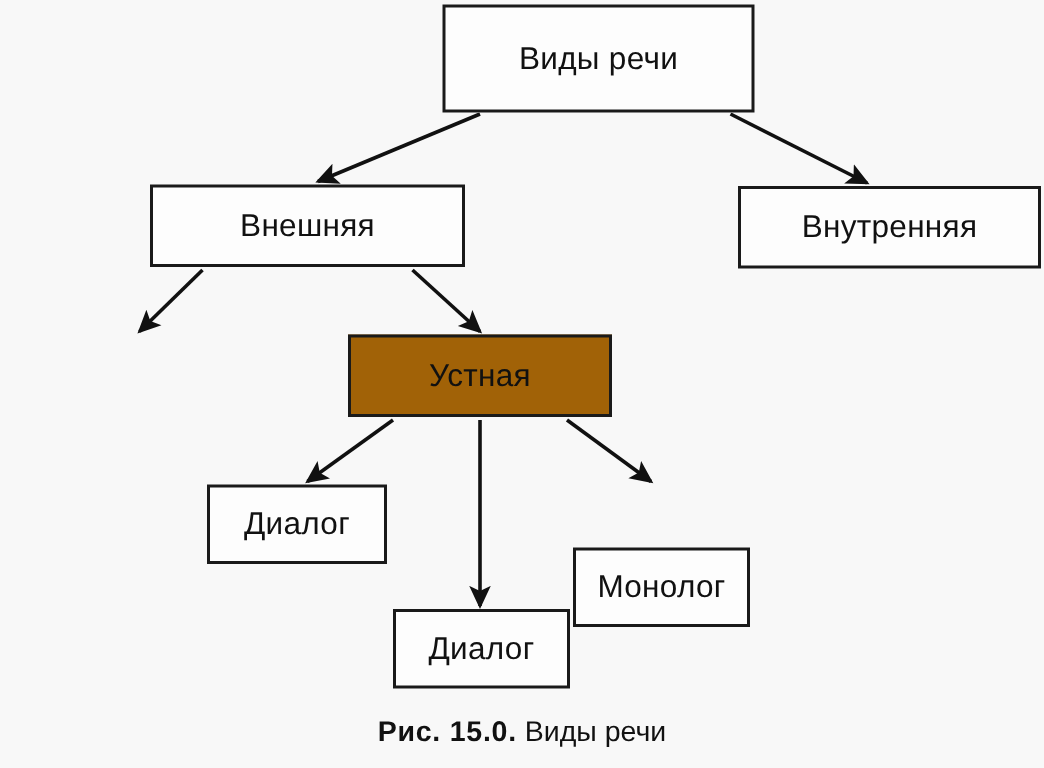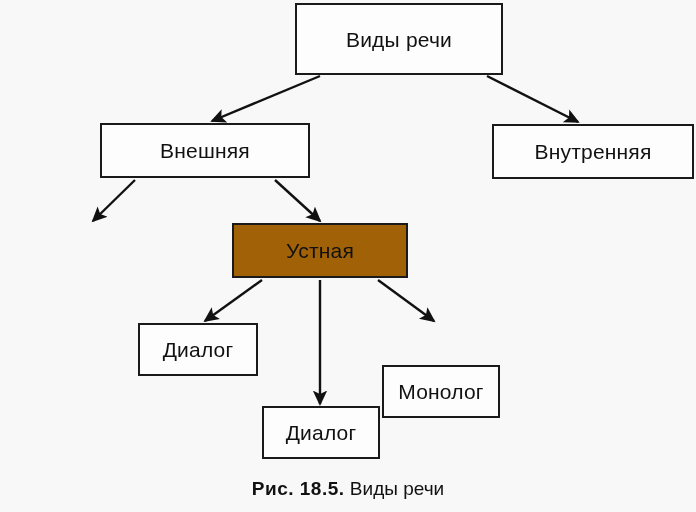--- a/index.html
+++ b/index.html
@@ -92,17 +92,17 @@
     <div class="node" style="left: 492px; top: 124px; width: 202px; height: 55px; background: rgb(253, 253, 253); border-color: rgb(26, 26, 26);">Внутренняя</div>
     <div class="node" style="left: 100px; top: 123px; width: 210px; height: 55px; background: rgb(253, 253, 253); border-color: rgb(26, 26, 26);">Внешняя</div>
     <div class="node" style="left: 232px; top: 223px; width: 176px; height: 55px; background: #a16207; border-color: rgb(26, 26, 26);">Устная</div>
     <div class="node" style="left: 138px; top: 323px; width: 120px; height: 53px; background: rgb(253, 253, 253); border-color: rgb(26, 26, 26);">Диалог</div>
     <div class="node" style="left: 382px; top: 323px; width: 118px; height: 53px; background: rgb(253, 253, 253); border-color: rgb(26, 26, 26); margin-top: 42px;">Монолог</div>
     <div class="node" style="left: 262px; top: 406px; width: 118px; height: 53px; background: rgb(253, 253, 253); border-color: rgb(26, 26, 26);">Диалог</div>
 
   </div>
 
   <div class="caption">
-    <span class="fig-num">Рис. 18.5.</span>
+    <span class="fig-num">Рис. 15.0.</span>
     <span class="fig-text">Виды речи</span>
   </div>
 
 </div>
 
 </body></html>

